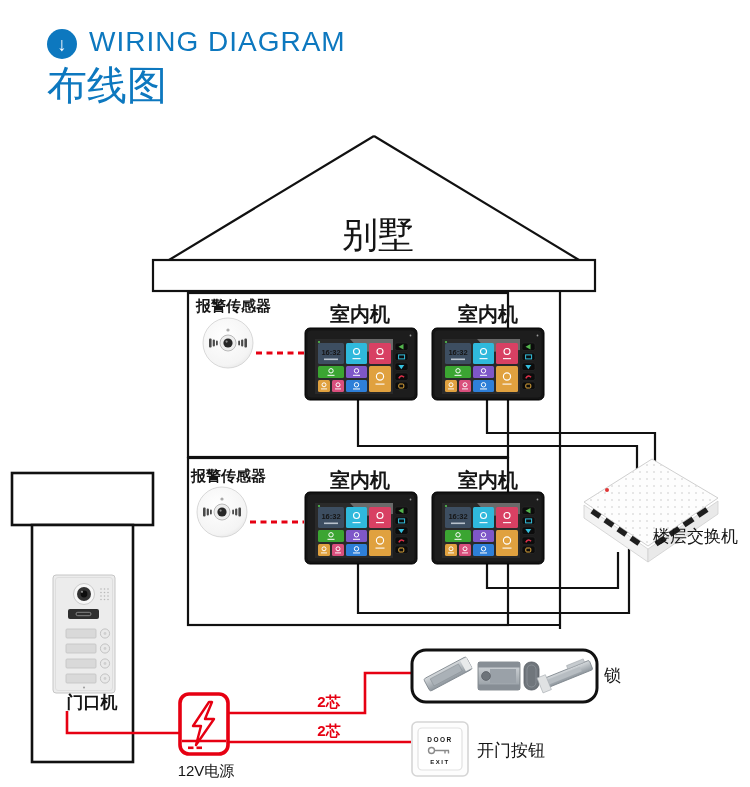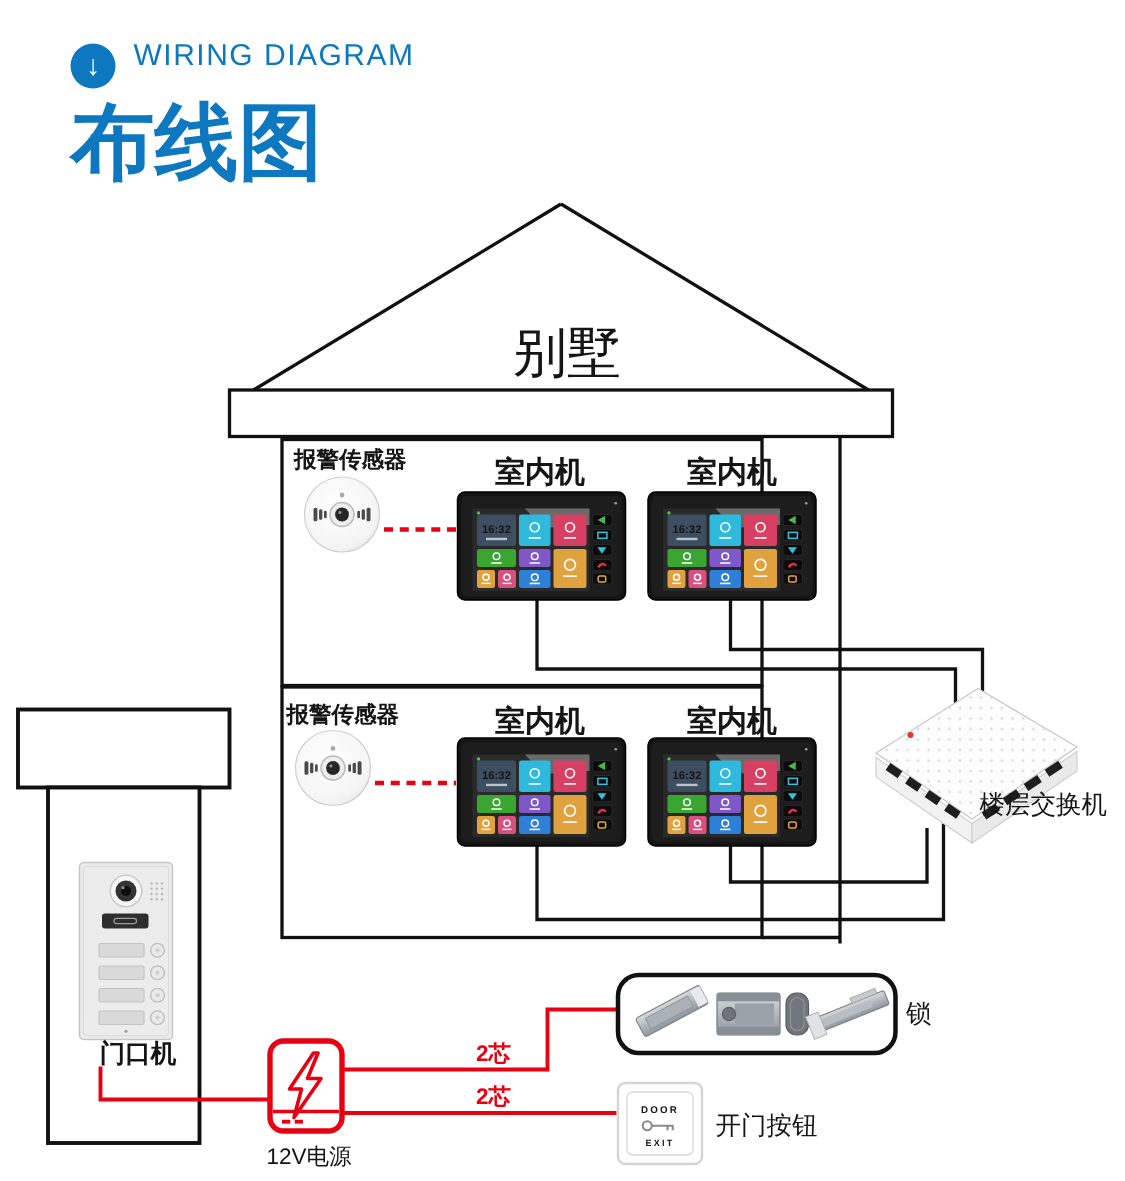--- a/index.html
+++ b/index.html
@@ -7,23 +7,23 @@
     --wire-red:#e60012;
     --line-black:#111111;
   }
   html,body{margin:0;padding:0;background:#fff;}
   #stage{position:relative;width:750px;height:787px;background:#fff;overflow:hidden;
          font-family:"Liberation Sans","DejaVu Sans",sans-serif;}
   
   .hdr-icon{position:absolute;left:47px;top:29px;width:30px;height:30px;border-radius:50%;
             background:var(--brand-blue);color:#fff;display:flex;align-items:center;justify-content:center;
             font-size:19px;font-weight:bold;line-height:1;}
-  .hdr-en{position:absolute;left:89px;top:26px;font-size:20px;letter-spacing:1px;
+  .hdr-en{position:absolute;left:89px;top:26px;font-size:28px;letter-spacing:1px;
           color:var(--brand-blue);font-weight:400;white-space:nowrap;}
-  .hdr-zh{position:absolute;left:47px;top:58px;font-size:56px;font-weight:bold;
+  .hdr-zh{position:absolute;left:47px;top:58px;font-size:40px;font-weight:normal;
           color:var(--brand-blue);white-space:nowrap;}
   
   svg{position:absolute;left:0;top:0;}
   svg text{font-family:"Liberation Sans","DejaVu Sans",sans-serif;fill:#151515;}
   .k{stroke:var(--line-black);stroke-width:2.2;fill:none;}
   .box{stroke:var(--line-black);stroke-width:2.2;fill:#fff;}
   .rw{stroke:var(--wire-red);stroke-width:2.6;fill:none;}
   .rdash{stroke:var(--wire-red);stroke-width:3;fill:none;stroke-dasharray:6 4.5;}
   .t-villa{font-size:36px;font-weight:500;text-anchor:middle;}
   .t-sensor{font-size:15px;font-weight:600;}

